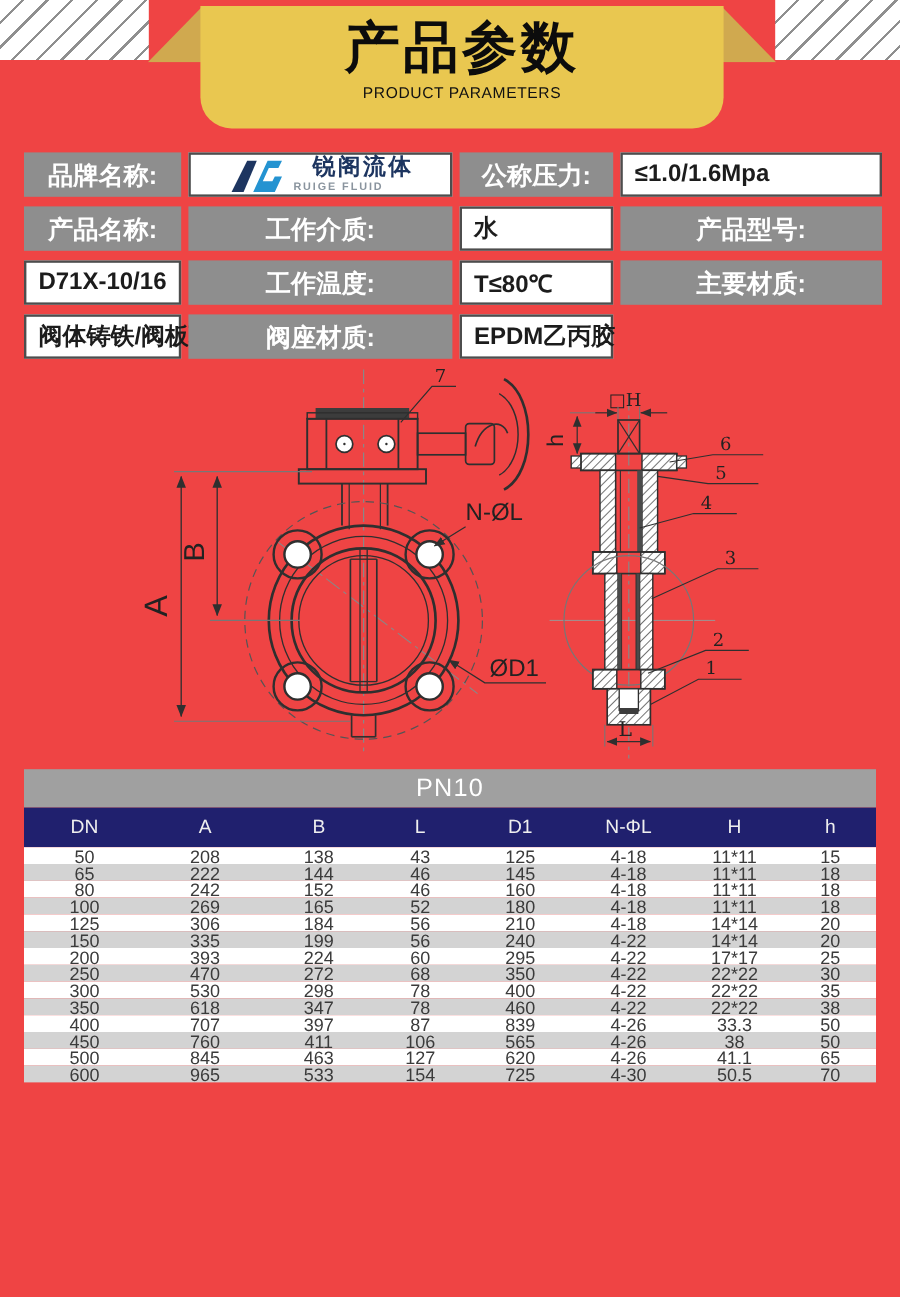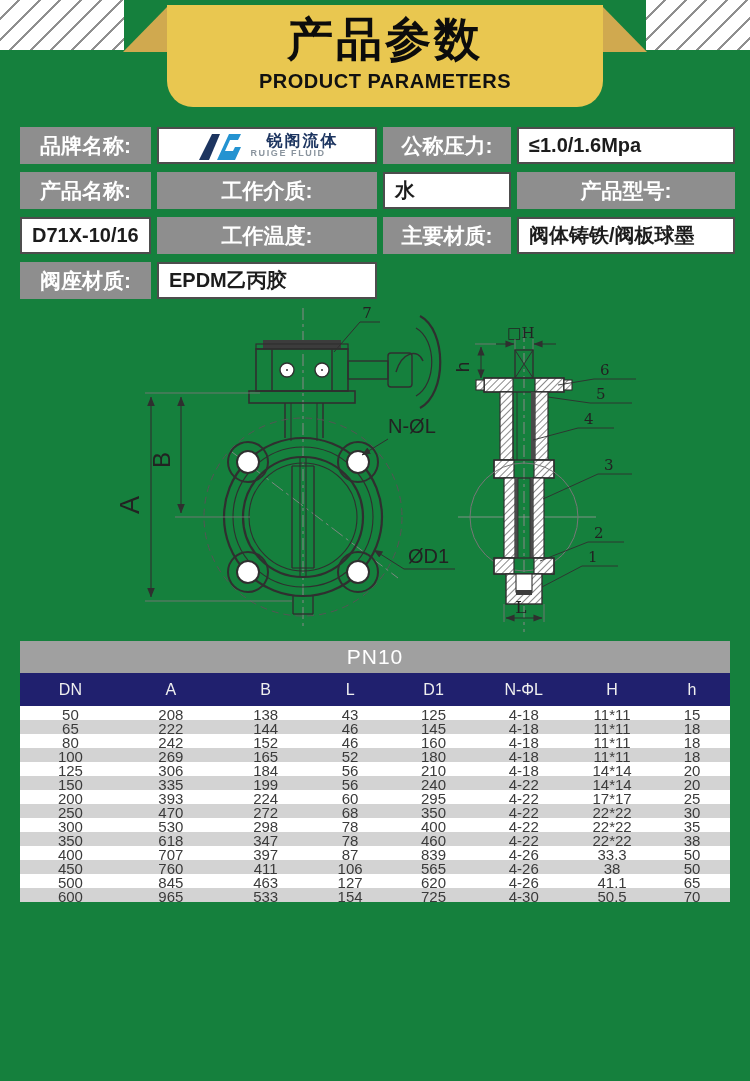--- a/index.html
+++ b/index.html
@@ -1,42 +1,42 @@
 <!DOCTYPE html>
 <html><head>
 <meta charset="utf-8">
 <style>
   html,body{margin:0;padding:0;background:#fff;}
-  .page{position:relative;width:750px;height:1081px;background:#15803d;overflow:hidden;
+  .page{position:relative;width:750px;height:1081px;background:#ef4444;overflow:hidden;
         font-family:"Liberation Sans",sans-serif;}
 
   
   .hatch{position:absolute;top:0;height:50px;
          background:repeating-linear-gradient(135deg,#fff 0 12.5px,#8f8f8f 12.5px 14.5px);}
   .hatch.left{left:0;width:124px;}
   .hatch.right{right:0;width:104px;}
   .wing{position:absolute;top:6px;width:45px;height:46px;background:#d0a94f;}
   .wing.left{left:123px;clip-path:polygon(100% 0,100% 100%,0 100%);}
   .wing.right{left:602px;clip-path:polygon(0 0,100% 100%,0 100%);}
   .ribbon{position:absolute;left:167px;top:5px;width:436px;height:102px;background:#e9c750;
           border-radius:0 0 26px 26px;text-align:center;}
   .title-cn{font-size:46px;font-weight:900;color:#0c0c0c;margin-top:9px;letter-spacing:3px;line-height:1.1;}
-  .title-en{font-size:20px;font-weight:700;color:#111;margin-top:5px;letter-spacing:0.5px;}
+  .title-en{font-size:13px;font-weight:400;color:#111;margin-top:5px;letter-spacing:0.5px;}
 
   
   .specs{position:absolute;left:20px;top:127px;width:640px;display:grid;
          grid-template-columns:131px 220px 128px 218px;column-gap:6px;row-gap:8px;grid-auto-rows:37px;}
   .spec-label{background:#8e8e8e;color:#fff;font-size:21px;font-weight:700;
               display:flex;align-items:center;justify-content:center;white-space:nowrap;}
   .spec-value{border:2px solid #4d4d4d;background:#fff;display:flex;align-items:center;
               padding:0 10px;font-size:20px;font-weight:700;color:#1c1c1c;white-space:nowrap;}
   .spec-value.logo-cell{justify-content:center;}
   .logo{display:flex;align-items:center;gap:9px;}
   .logo-text{display:flex;flex-direction:column;line-height:1.1;}
-  .logo-cn{font-size:16px;font-weight:800;color:#1d3560;letter-spacing:2px;margin-left:16px;}
+  .logo-cn{font-size:19px;font-weight:800;color:#1d3560;letter-spacing:2px;margin-left:16px;}
   .logo-en{font-size:9px;font-weight:700;color:#8a949e;letter-spacing:1.6px;}
 
   
   .drawing{position:absolute;left:0;top:300px;width:750px;height:340px;}
   .drawing text{fill:#222;}
   .dim-sans{font-family:"Liberation Sans",sans-serif;}
   .dim-serif{font-family:"DejaVu Serif","Liberation Serif",serif;}
 
   
   .dim-table{position:absolute;left:20px;top:641px;width:710px;
@@ -81,20 +81,21 @@
     <div class="spec-label">公称压力:</div>
     <div class="spec-value">≤1.0/1.6Mpa</div>
 
     <div class="spec-label">产品名称:</div>
     <div class="spec-label">工作介质:</div>
     <div class="spec-value">水</div>
 
     <div class="spec-label">产品型号:</div>
     <div class="spec-value">D71X-10/16</div>
     <div class="spec-label">工作温度:</div>
+    <div class="spec-value">T≤80℃</div>
 
     <div class="spec-label">主要材质:</div>
     <div class="spec-value">阀体铸铁/阀板球墨</div>
     <div class="spec-label">阀座材质:</div>
     <div class="spec-value">EPDM乙丙胶</div>
   </div>
 
   <svg class="drawing" viewBox="0 300 750 340">
     <defs>
       <pattern id="hx" patternUnits="userSpaceOnUse" width="5" height="5" patternTransform="rotate(45)">

